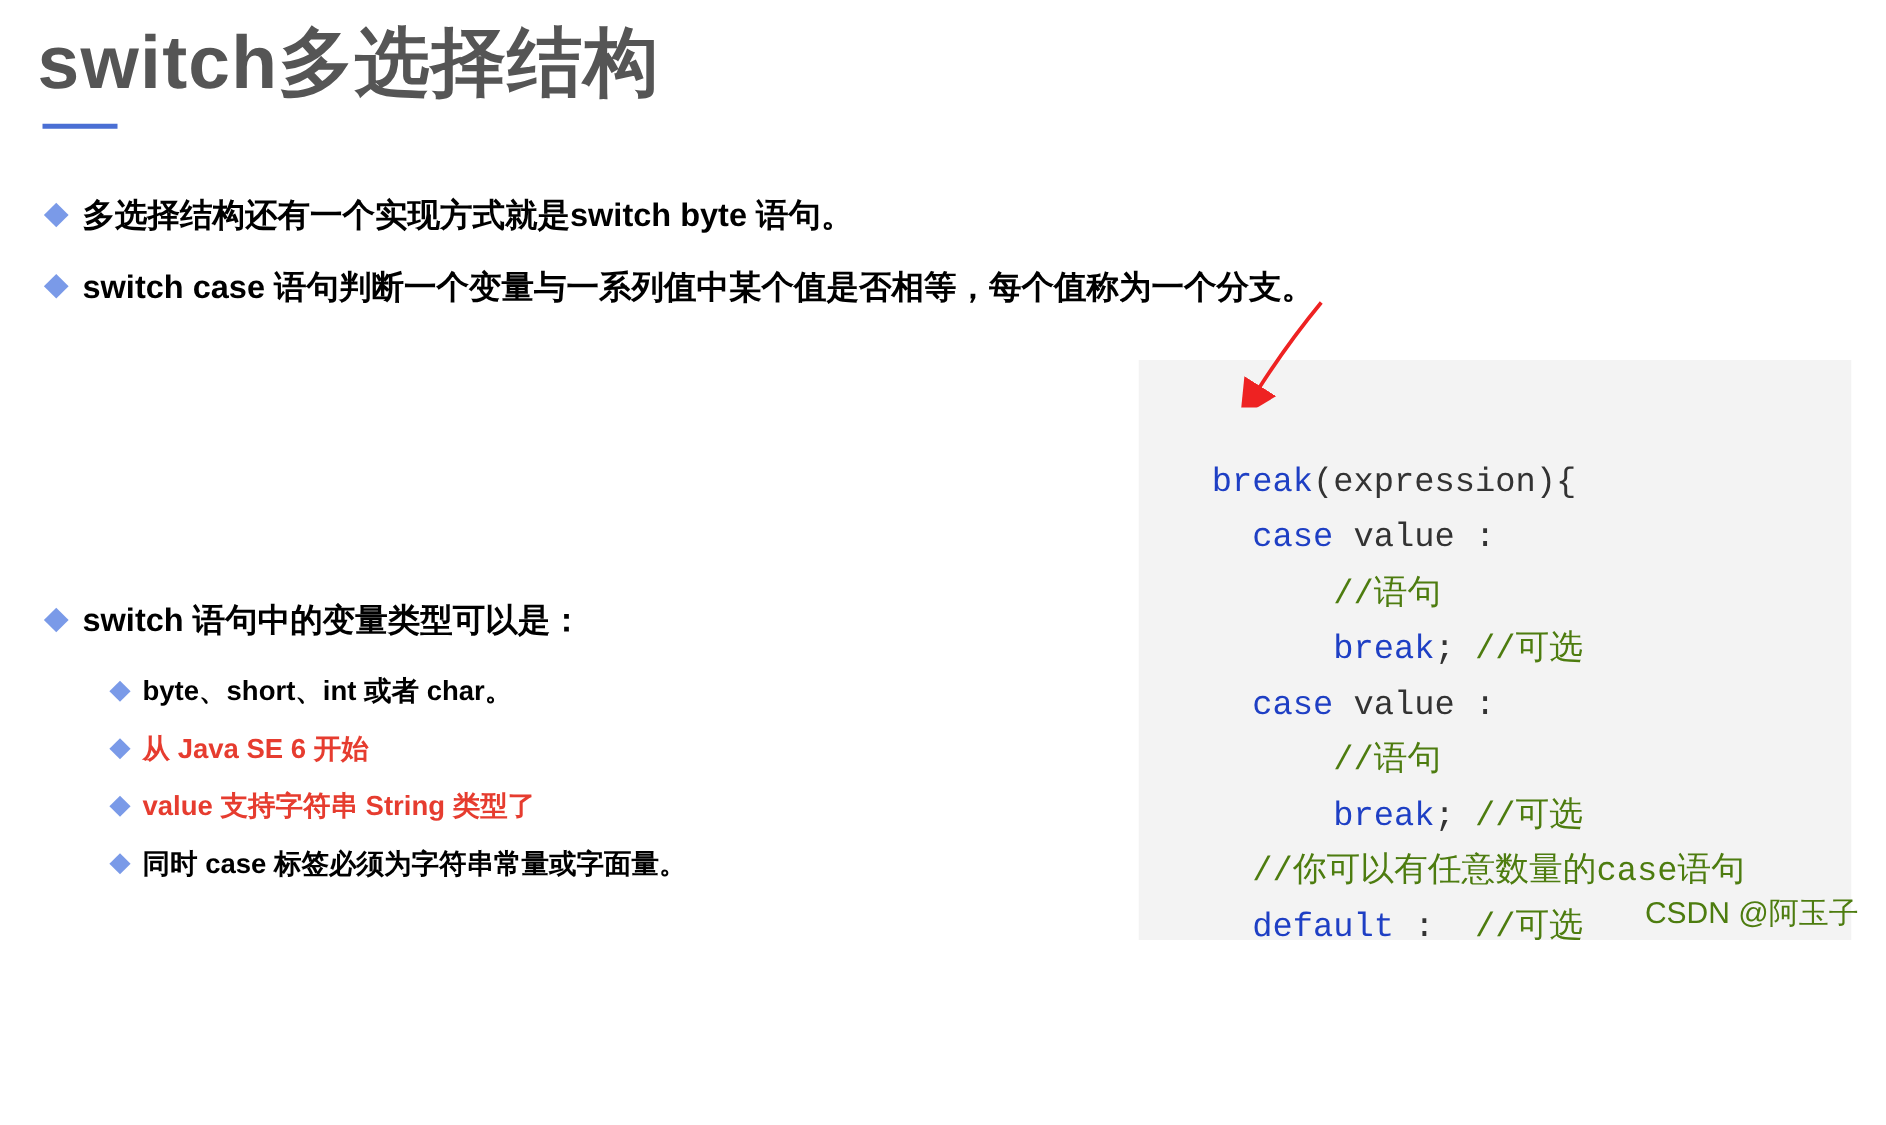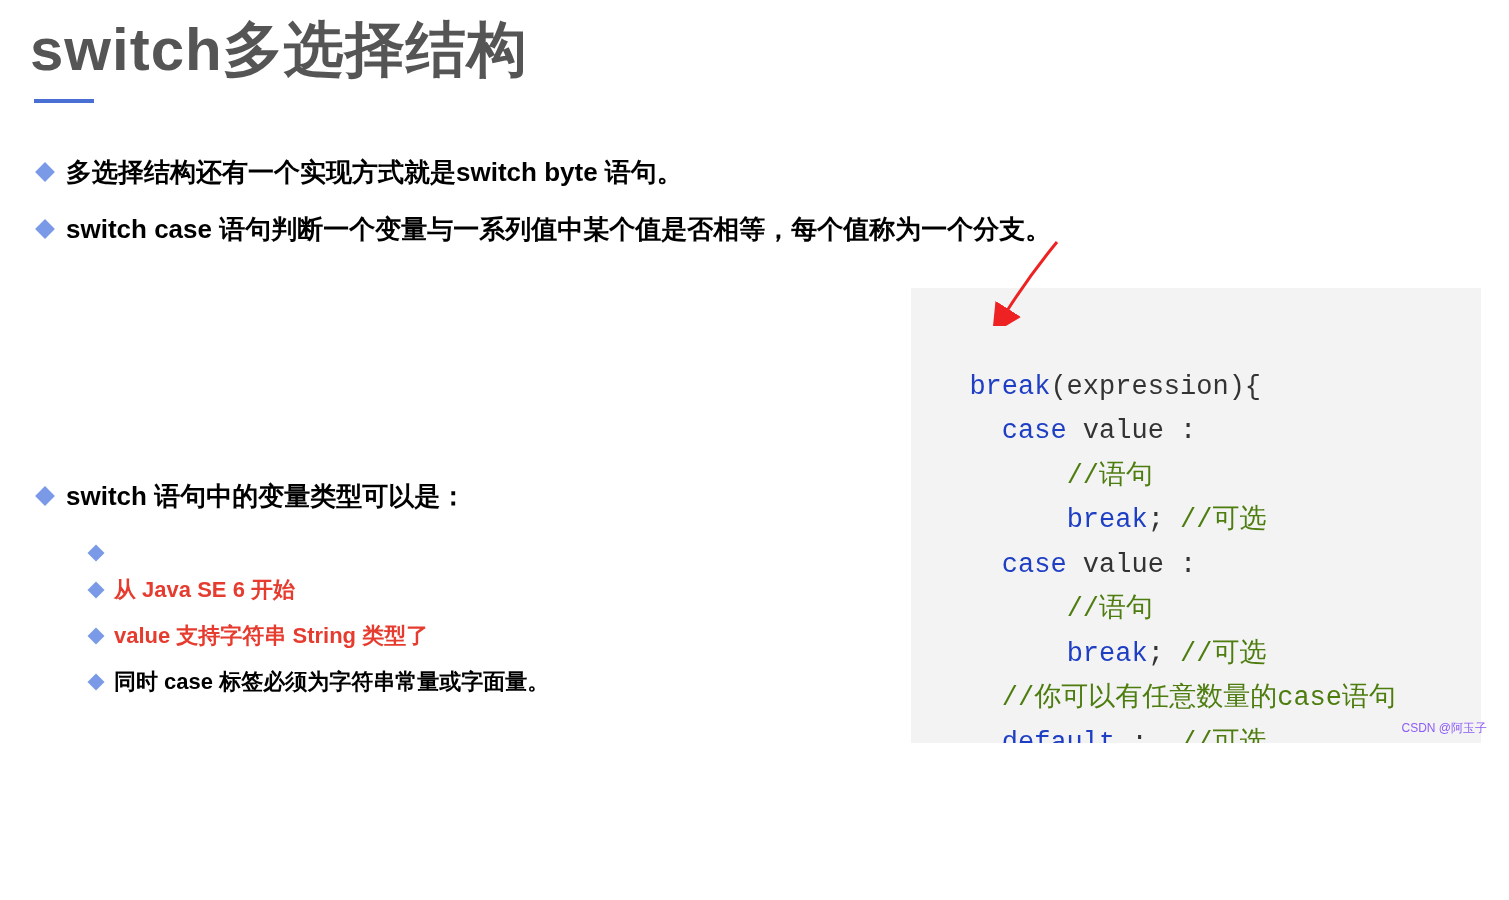--- a/index.html
+++ b/index.html
@@ -90,22 +90,22 @@
       top: -52px;
       left: 78px;
       width: 80px;
       height: 90px;
       pointer-events: none;
     }
     .watermark {
       position: absolute;
       bottom: 6px;
       right: 22px;
-      color: #8b5cf6;
-      font-size: 12px;
+      color: #4d7c0f;
+      font-size: 24px;
       font-family: Arial, "Microsoft YaHei", sans-serif;
     }
     .content-row {
       display: flex;
       align-items: flex-start;
     }
     .left-col { flex: 1; max-width: 820px; }
   </style>
 </head>
 <body>
@@ -127,20 +127,21 @@
 
 <div class="content-row">
   <div class="left-col">
     <div class="bullet">
       <span class="diamond"></span>
       <span class="bullet-text">switch 语句中的变量类型可以是：</span>
     </div>
     <div class="sub-list">
       <div class="sub-bullet">
         <span class="diamond-small"></span>
+        <span>byte、short、int 或者 char。</span>
       </div>
       <div class="sub-bullet">
         <span class="diamond-small"></span>
         <span class="red">从 Java SE 6 开始</span>
       </div>
       <div class="sub-bullet">
         <span class="diamond-small"></span>
         <span class="red">value 支持字符串 String 类型了</span>
       </div>
       <div class="sub-bullet">

